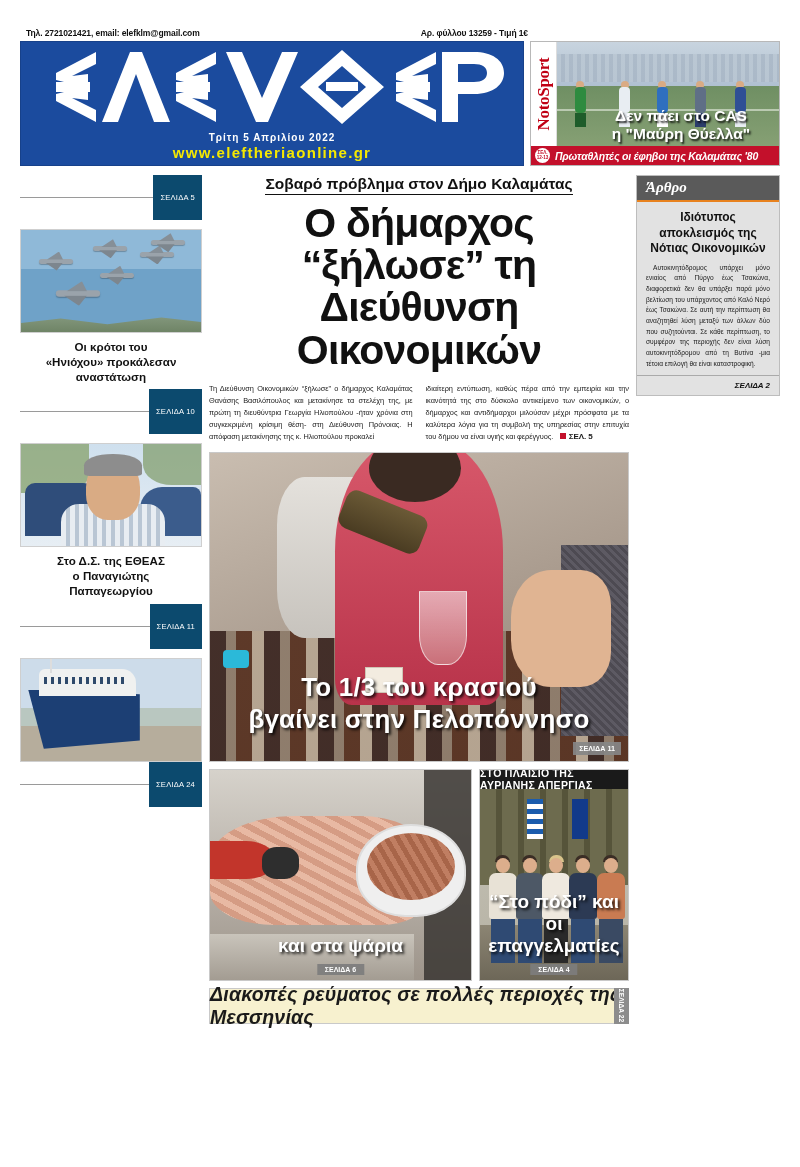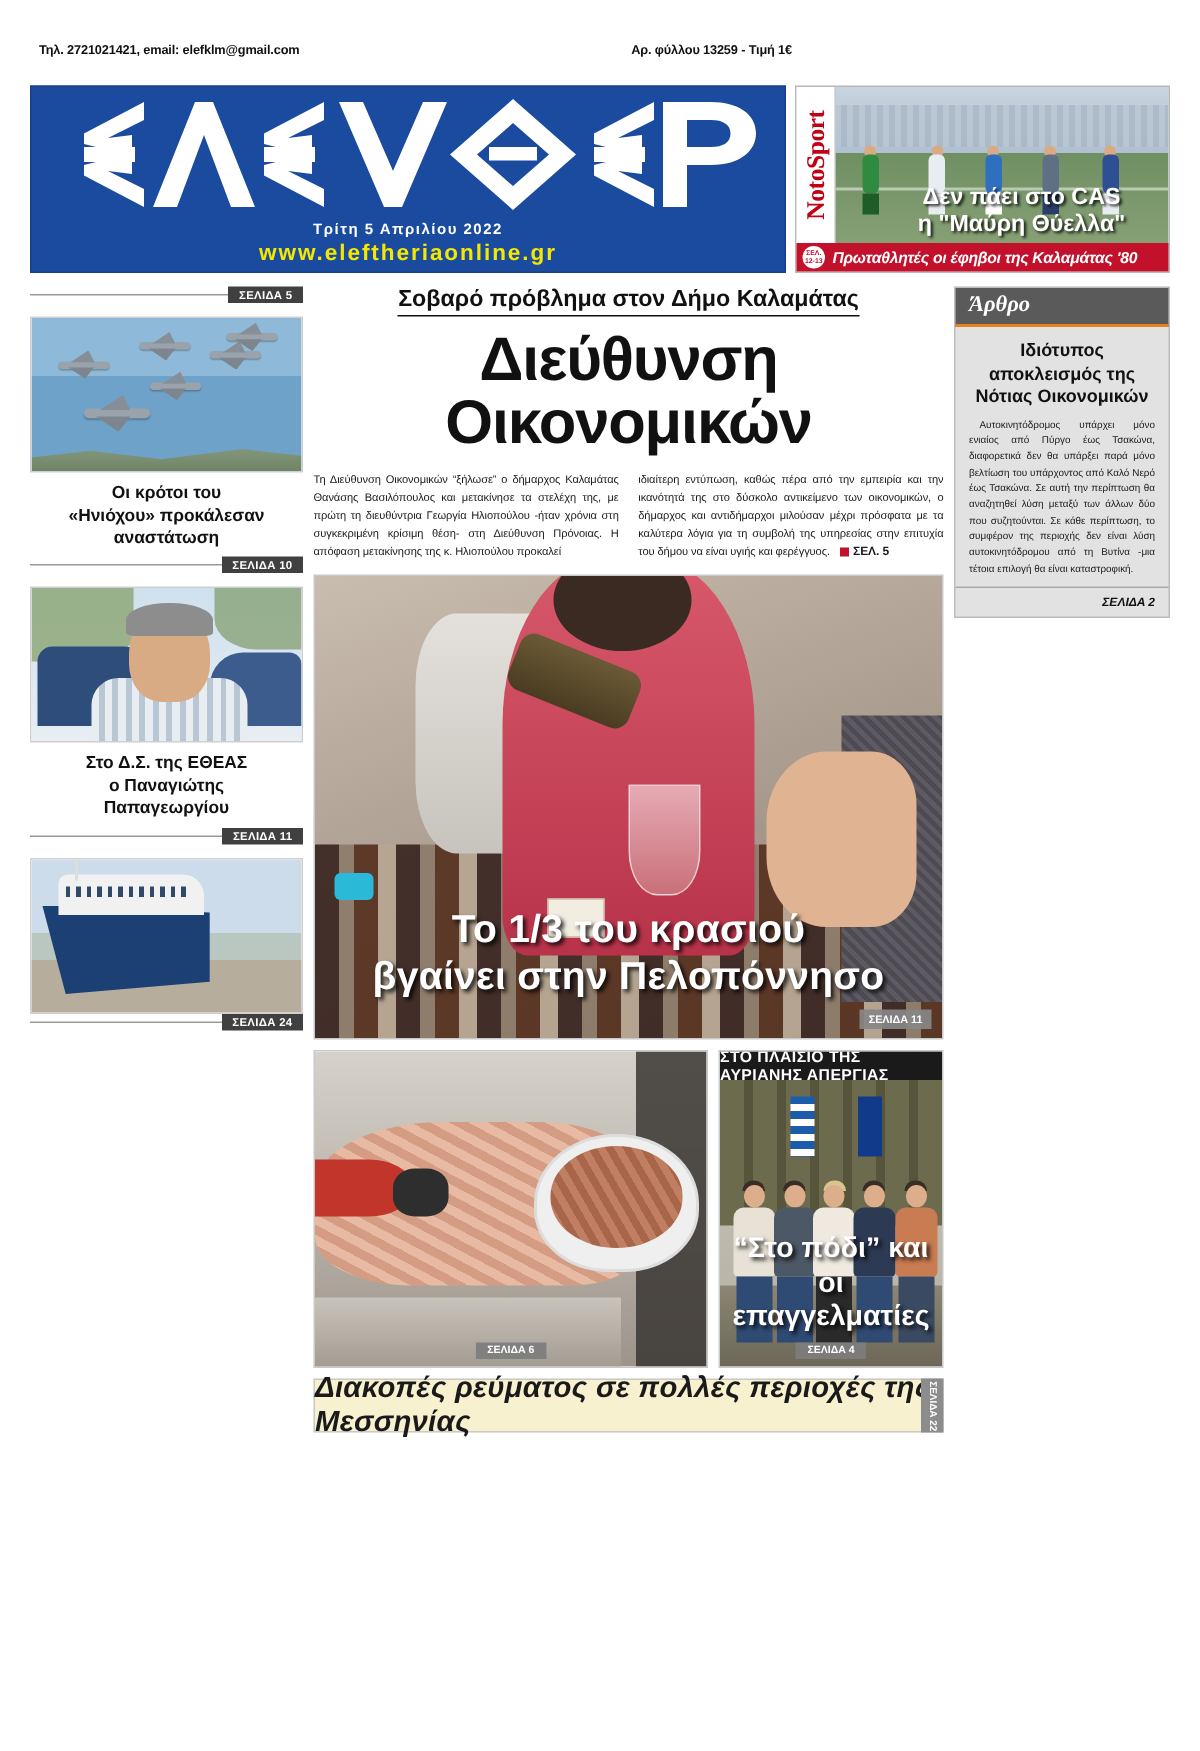--- a/index.html
+++ b/index.html
@@ -8,21 +8,21 @@
     background:#ffffff;
     font-family:"Liberation Sans", sans-serif;
     color:#111;
     overflow:hidden;
   }
   .page { width:800px; height:1167px; position:relative; padding:28px 20px 14px 20px; }
 
   
   .infoline { display:flex; justify-content:space-between; align-items:flex-end;
               font-size:8.5px; font-weight:bold; letter-spacing:-0.1px;
-              padding:0 2px 19px 6px; }
+              padding:0 2px 3px 6px; }
   .infoline .right { padding-right:250px; }
 
   
   .masthead-row { display:flex; gap:6px; align-items:stretch; height:125px; }
   .masthead { flex:1; background:#1b4b9e; position:relative; overflow:hidden;
               border:1px solid #17418a; }
   .logo-wrap { position:absolute; left:0; right:0; top:6px; text-align:center; }
   .logo-svg { display:block; margin:0 auto; }
   .mh-date { position:absolute; left:0; right:0; bottom:22px; text-align:center;
              color:#ffffff; font-size:10px; font-weight:bold; letter-spacing:1px; }
@@ -95,22 +95,22 @@
                 padding:5px 9px 0; margin-top:5px; border-top:1px solid #aaa; }
 
   
   .side-card { margin-bottom:0; }
   .side-photo { width:100%; height:104px; position:relative; overflow:hidden;
                 border:1px solid #cfcfcf; }
   .side-cap { text-align:center; font-size:11.6px; font-weight:bold; line-height:1.28;
               padding:7px 2px 5px; color:#111; }
   .sel-row { display:flex; align-items:center; gap:0; margin-bottom:9px; }
   .sel-line { flex:1; height:1px; background:#9a9a9a; }
-  .sel-tag { background:#404040; color:#ffffff; font-size:7.6px; font-weight:bold;
-             padding:1px 7px; letter-spacing:.2px; }
+  .sel-tag { background:#0c4a6e; color:#ffffff; font-size:7.6px; font-weight:normal;
+             padding:18px 7px; letter-spacing:.2px; }
 
   
   .ph { position:absolute; }
   
   .covid-bg { inset:0; background:linear-gradient(135deg,#dfe7ea,#eef2f4); }
   .covid-grid { left:2%; top:4%; width:38%; height:72%;
                 background:
                   linear-gradient(90deg,transparent 48%, #ffffff 48% 52%, transparent 52%),
                   repeating-linear-gradient(0deg,#f0b4a6 0 22%,#9fd4d8 22% 44%,#f4d58d 44% 66%,#7fb6e0 66% 88%);
                 opacity:.85; }
@@ -417,20 +417,21 @@
         <div class="sel-line"></div>
         <div class="sel-tag">ΣΕΛΙΔΑ 24</div>
       </div>
     </div>
 
     <div class="midcol">
       <div class="kicker-wrap">
         <div class="kicker">Σοβαρό πρόβλημα στον Δήμο Καλαμάτας</div>
       </div>
       <div class="mainhead">
+        <div>Ο δήμαρχος “ξήλωσε” τη</div>
         <div>Διεύθυνση Οικονομικών</div>
       </div>
 
       <div class="artcols">
         <div class="artcol">Τη Διεύθυνση Οικονομικών “ξήλωσε” ο δήμαρχος Καλαμάτας Θανάσης Βασιλόπουλος και μετακίνησε τα στελέχη της, με πρώτη τη διευθύντρια Γεωργία Ηλιοπούλου -ήταν χρόνια στη συγκεκριμένη κρίσιμη θέση- στη Διεύθυνση Πρόνοιας. Η απόφαση μετακίνησης της κ. Ηλιοπούλου προκαλεί</div>
         <div class="artcol">
           <span>ιδιαίτερη εντύπωση, καθώς πέρα από την εμπειρία και την ικανότητά της στο δύσκολο αντικείμενο των οικονομικών, ο δήμαρχος και αντιδήμαρχοι μιλούσαν μέχρι πρόσφατα με τα καλύτερα λόγια για τη συμβολή της υπηρεσίας στην επιτυχία του δήμου να είναι υγιής και φερέγγυος.</span>
           <span class="sel-inline">&nbsp;&nbsp;<i class="sq"></i><b>ΣΕΛ. 5</b></span>
         </div>
       </div>
@@ -458,20 +459,21 @@
         <div class="bphoto fish">
           <div class="fish-bg"></div>
           <div class="fish-dark"></div>
           <div class="fish-pile"></div>
           <div class="fish-bowl"></div>
           <div class="fish-bowl-in"></div>
           <div class="fish-arm"></div>
           <div class="fish-glove"></div>
           <div class="fish-crate"></div>
           <div class="b-text">
+            <div>και στα ψάρια</div>
           </div>
           <div class="b-sel">ΣΕΛΙΔΑ 6</div>
         </div>
 
         <div class="bphoto strike">
           <div class="strike-banner">ΣΤΟ ΠΛΑΙΣΙΟ ΤΗΣ ΑΥΡΙΑΝΗΣ ΑΠΕΡΓΙΑΣ</div>
           <div class="st-bg"></div>
           <div class="st-wall"></div>
           <div class="st-flag gr"></div>
           <div class="st-flag eu"></div>

